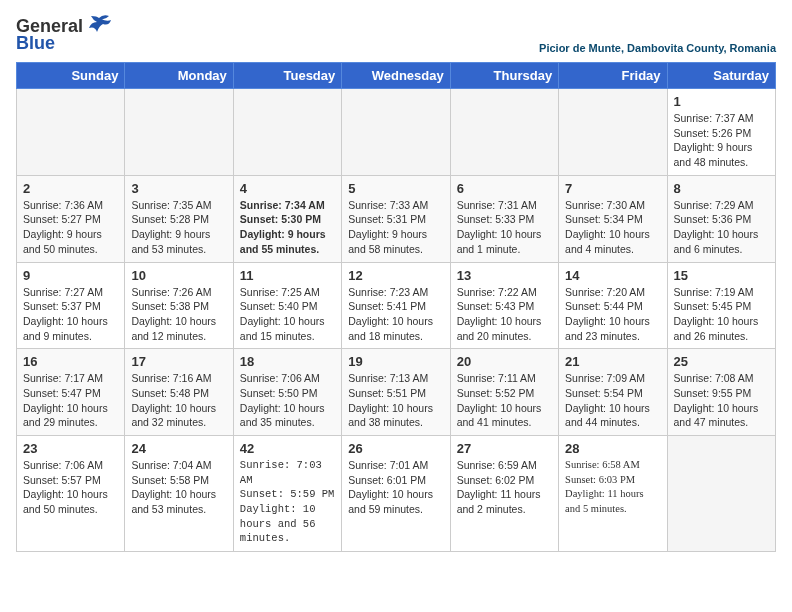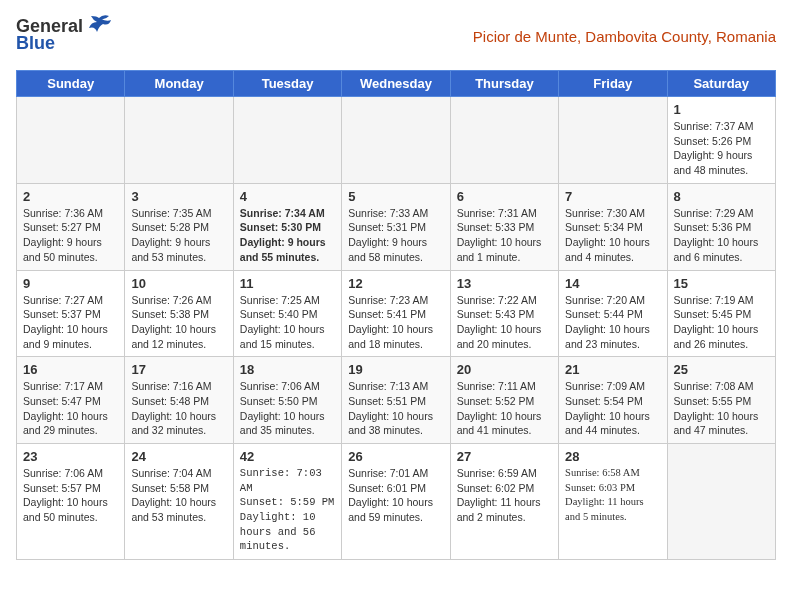--- a/index.html
+++ b/index.html
@@ -6,54 +6,55 @@
     body {
       font-family: Arial, sans-serif;
       background: #fff;
       width: 792px;
       min-height: 612px;
       padding: 16px;
     }
     .header {
       display: flex;
       justify-content: space-between;
-      align-items: center;
-      margin-bottom: 16px;
+      align-items: flex-end;
+      margin-bottom: 8px;
     }
     .logo {
       display: flex;
       flex-direction: column;
       align-items: flex-start;
     }
     .logo-top {
       display: flex;
       align-items: center;
     }
     .title-section {
       text-align: right;
     }
     .calendar-title {
       font-size: 36px;
       font-weight: bold;
       color: #333;
     }
     .calendar-subtitle {
-      font-size: 15px;
-      color: #c2410c;
+      font-size: 11px;
+      color: #0c4a6e;
       margin-top: 2px;
+      font-weight: bold;
     }
     .calendar {
       width: 100%;
       border-collapse: collapse;
       margin-top: 8px;
     }
     .calendar th {
       background-color: #3366cc;
       color: #fff;
-      text-align: center;
+      text-align: right;
       padding: 5px 6px;
       font-size: 13px;
       font-weight: bold;
       border: 1px solid #5588dd;
     }
     .calendar td {
       vertical-align: top;
       padding: 5px 6px;
       font-size: 11px;
       color: #333;
@@ -249,21 +250,21 @@
         </td>
         <td>
           <span class="day-number">21</span>
           <div class="day-info" style="white-space: pre-line;">Sunrise: 7:09 AM
 Sunset: 5:54 PM
 Daylight: 10 hours and 44 minutes.</div>
         </td>
         <td>
           <span class="day-number">25</span>
           <div class="day-info" style="white-space: pre-line;">Sunrise: 7:08 AM
-Sunset: 5:55 PM
+Sunset: 9:55 PM
 Daylight: 10 hours and 47 minutes.</div>
         </td>
       </tr>
       <tr>
         <td>
           <span class="day-number">23</span>
           <div class="day-info" style="white-space: pre-line;">Sunrise: 7:06 AM
 Sunset: 5:57 PM
 Daylight: 10 hours and 50 minutes.</div>
         </td>

